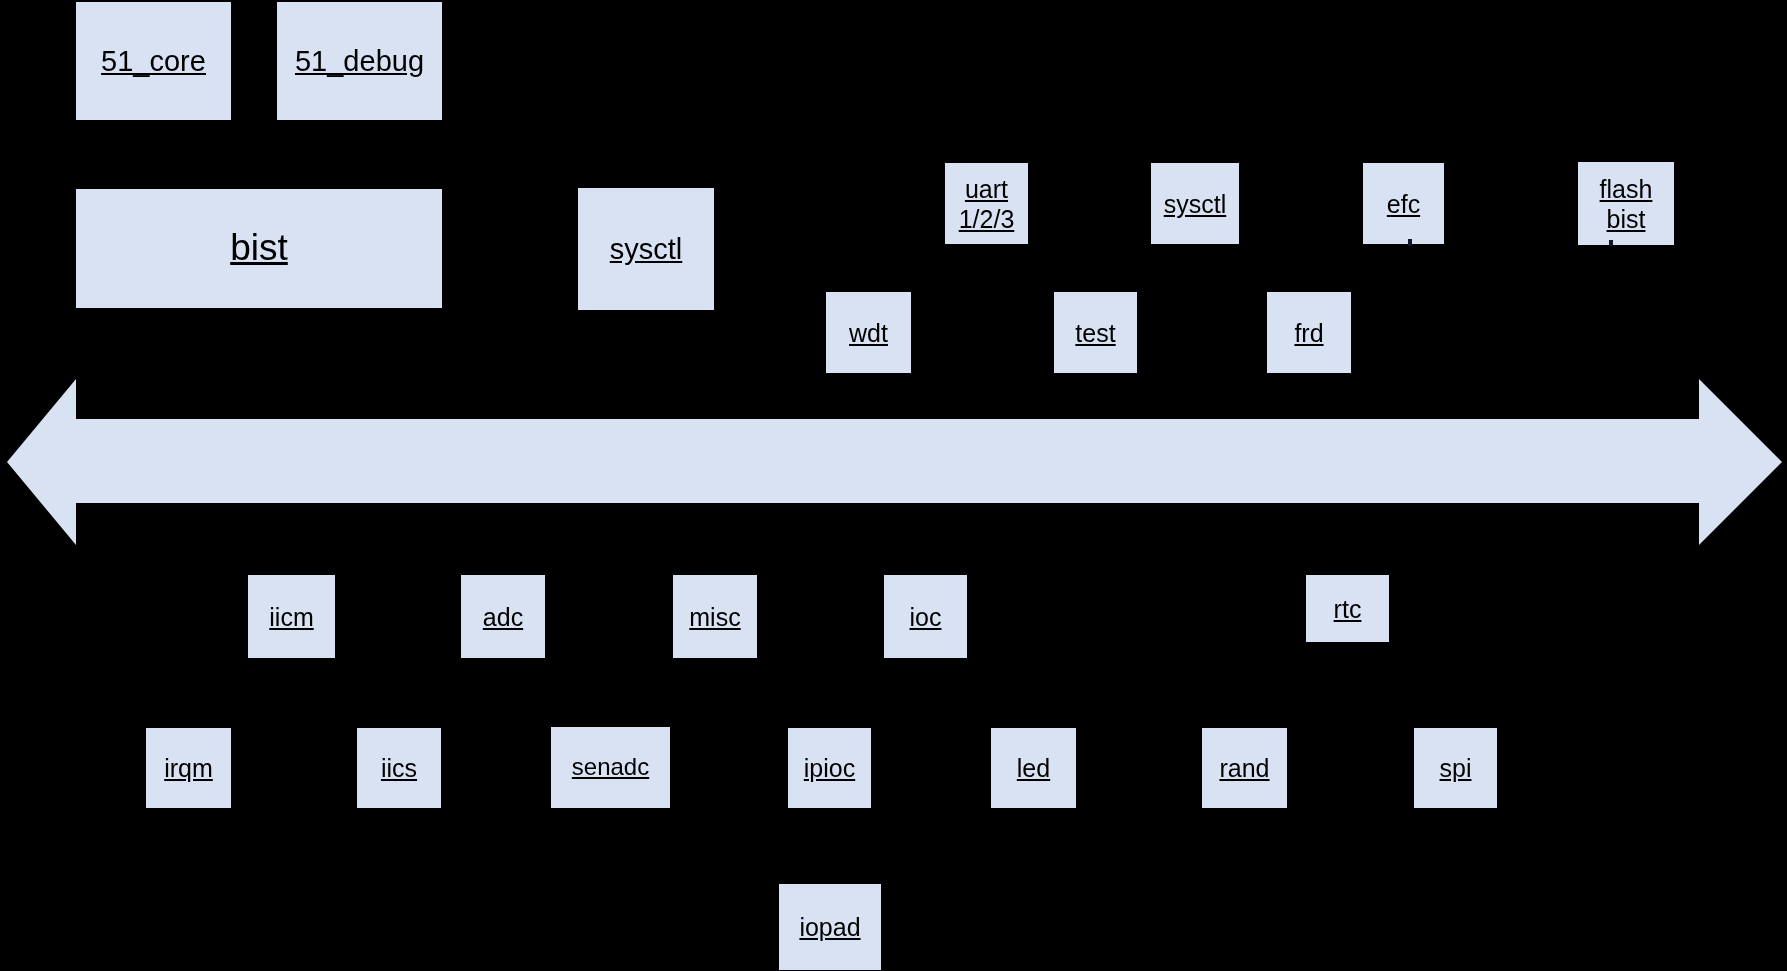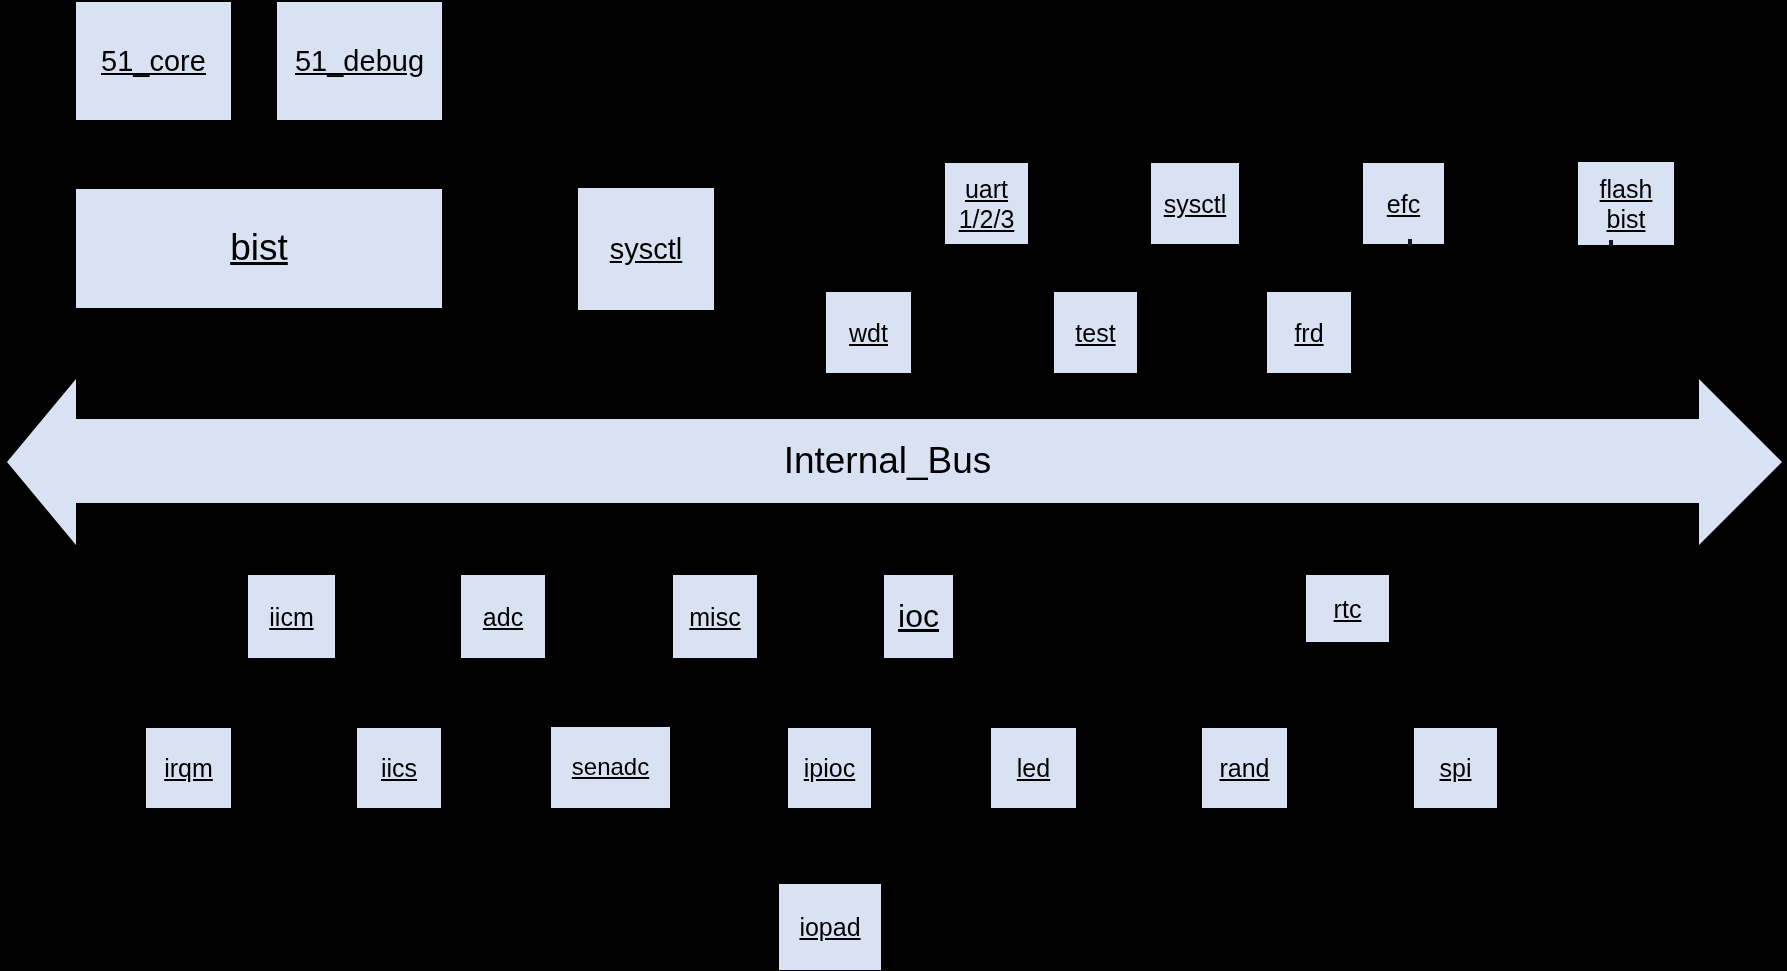--- a/index.html
+++ b/index.html
@@ -54,21 +54,20 @@
   }
 </style>
 </head>
 <body>
 
 <div id="canvas">
 
   <svg id="bus-svg" width="1787" height="971" viewBox="0 0 1787 971">
     <polygon points="7,462 76,379 76,419 1699,419 1699,379 1782,462 1699,545 1699,503 76,503 76,545"></polygon>
   </svg>
-  <div class="bus-label">Internal_Bus</div>
 
   <div class="block" style="left:76px;top:2px;width:155px;height:118px;font-size:29px">51_core</div>
   <div class="block" style="left:277px;top:2px;width:165px;height:118px;font-size:29px">51_debug</div>
 
   <div class="block" style="left:76px;top:189px;width:366px;height:119px;font-size:37px">bist</div>
   <div class="block" style="left:578px;top:188px;width:136px;height:122px;font-size:29px">sysctl</div>
 
   <div class="block" style="left:945px;top:163px;width:83px;height:81px;font-size:25px">uart
 1/2/3</div>
   <div class="block" style="left:1151px;top:163px;width:88px;height:81px;font-size:25px">sysctl</div>
@@ -76,21 +75,21 @@
   <div class="block" style="left:1578px;top:162px;width:96px;height:83px;font-size:25px">flash
 bist</div>
 
   <div class="block" style="left:826px;top:292px;width:85px;height:81px;font-size:25px">wdt</div>
   <div class="block" style="left:1054px;top:292px;width:83px;height:81px;font-size:25px">test</div>
   <div class="block" style="left:1267px;top:292px;width:84px;height:81px;font-size:25px">frd</div>
 
   <div class="block" style="left:248px;top:575px;width:87px;height:83px;font-size:25px">iicm</div>
   <div class="block" style="left:461px;top:575px;width:84px;height:83px;font-size:25px">adc</div>
   <div class="block" style="left:673px;top:575px;width:84px;height:83px;font-size:25px">misc</div>
-  <div class="block" style="left:884px;top:575px;width:69px;height:83px;font-size:32px">ioc</div>
+  <div class="block" style="left:884px;top:575px;width:83px;height:83px;font-size:25px">ioc</div>
   <div class="block" style="left:1306px;top:575px;width:83px;height:67px;font-size:25px">rtc</div>
 
   <div class="block" style="left:146px;top:728px;width:85px;height:80px;font-size:25px">irqm</div>
   <div class="block" style="left:357px;top:728px;width:84px;height:80px;font-size:25px">iics</div>
   <div class="block" style="left:551px;top:727px;width:119px;height:81px;font-size:24px">senadc</div>
   <div class="block" style="left:788px;top:728px;width:83px;height:80px;font-size:25px">ipioc</div>
   <div class="block" style="left:991px;top:728px;width:85px;height:80px;font-size:25px">led</div>
   <div class="block" style="left:1202px;top:728px;width:85px;height:80px;font-size:25px">rand</div>
   <div class="block" style="left:1414px;top:728px;width:83px;height:80px;font-size:25px">spi</div>
 

